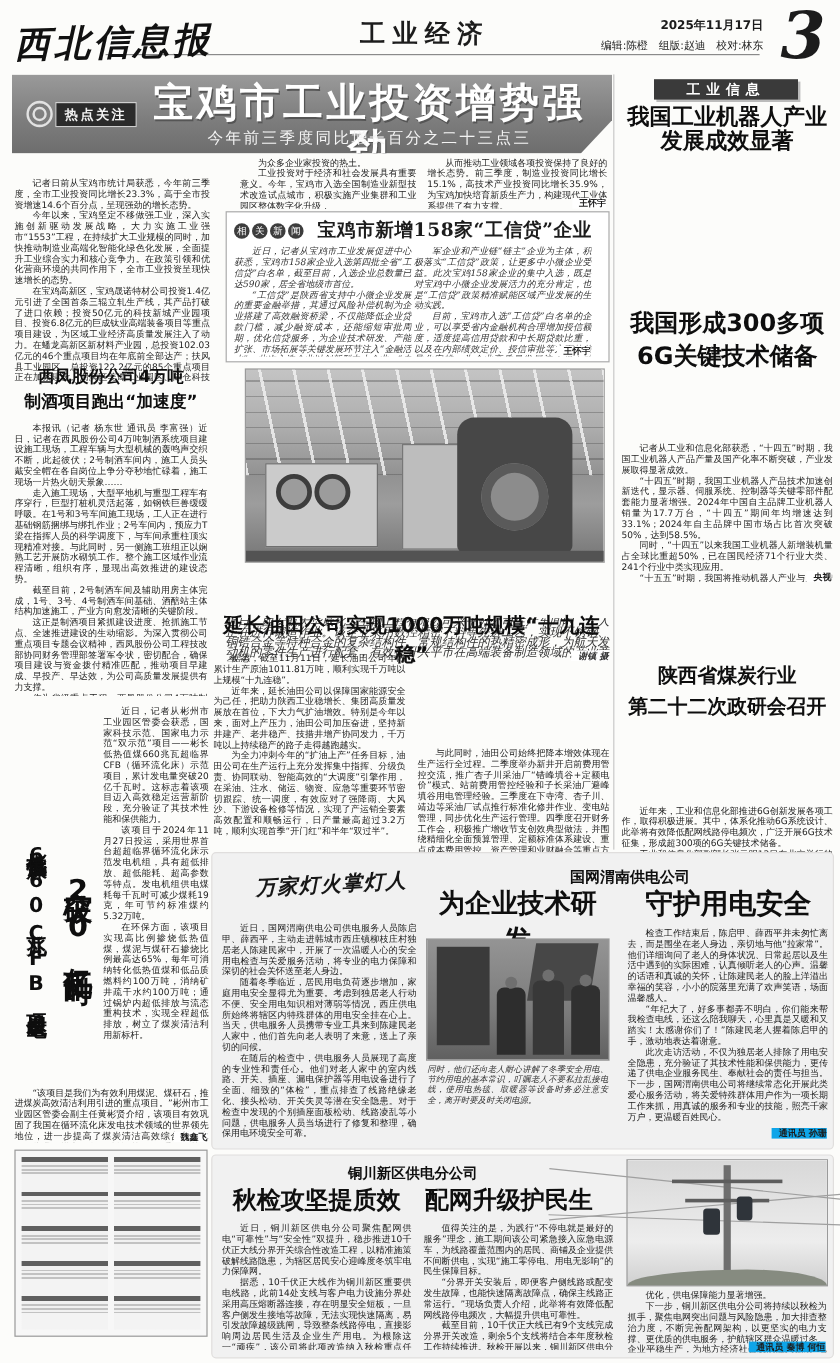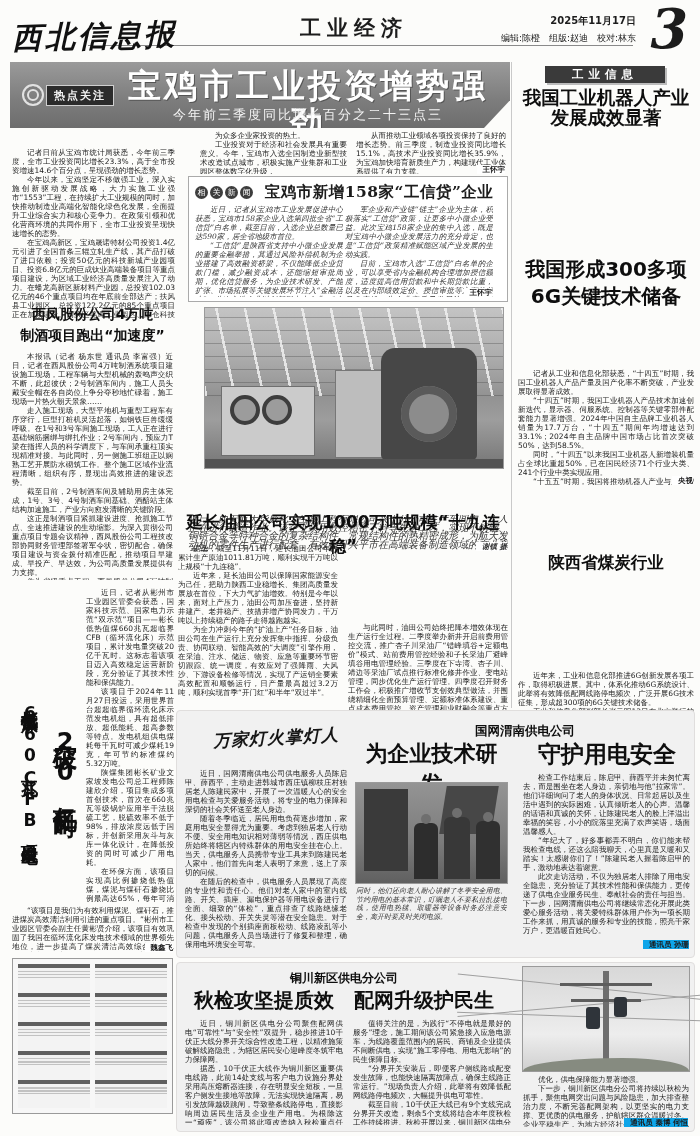--- a/index.html
+++ b/index.html
@@ -174,21 +174,20 @@
       <p class="para">这正是制酒项目紧抓建设进度、抢抓施工节点、全速推进建设的生动缩影。为深入贯彻公司重点项目专题会议精神，西凤股份公司工程技改部协同财务管理部签署军令状，密切配合，确保项目建设与资金拨付精准匹配，推动项目早建成、早投产、早达效，为公司高质量发展提供有力支撑。</p>
       <p class="para">作为省级重点工程，西凤股份公司4万吨制酒系统项目获得省、市党委和政府的高度重视与支持，充分彰显了项目建设的紧迫性与重要性。下一阶段，西凤股份公司将从严落实节点管控、科学统筹施工安排，在确保工程质量和安全生产的基础上，跑出建设“加速度”，全力推动项目建设提速增效。</p>
     </div>
 
   <div class="abs" style="left:10px;top:584px;width:165px;height:370px;">
     <div class="abs vtext" style="left:2px;top:2px;height:360px;width:30px;font-size:17px;letter-spacing:1px;">彬长低热值煤660兆瓦CFB项目发电量</div>
     <div class="abs vtext" style="left:33px;top:48px;height:256px;width:38px;font-size:24px;letter-spacing:2px;">突破20亿千瓦时</div>
     <div class="abs body clip" style="left:76px;top:4px;width:88px;height:314px;">
         <p class="para">近日，记者从彬州市工业园区管委会获悉，国家科技示范、国家电力示范“双示范”项目——彬长低热值煤660兆瓦超临界CFB（循环流化床）示范项目，累计发电量突破20亿千瓦时。这标志着该项目迈入高效稳定运营新阶段，充分验证了其技术性能和保供能力。</p>
         <p class="para">该项目于2024年11月27日投运，采用世界首台超超临界循环流化床示范发电机组，具有超低排放、超低能耗、超高参数等特点。发电机组供电煤耗每千瓦时可减少煤耗19克，年可节约标准煤约5.32万吨。</p>
-        <p class="para">陕煤集团彬长矿业文家坡发电公司总工程师陈建欣介绍，项目集成多项首创技术，首次在660兆瓦等级锅炉应用半干法脱硫工艺，脱硫效率不低于98%，排放浓度远低于国标，并创新采用灰斗与灰库一体化设计，在降低投资的同时可减少厂用电耗。</p>
         <p class="para">在环保方面，该项目实现高比例掺烧低热值煤，煤泥与煤矸石掺烧比例最高达65%，每年可消纳转化低热值煤和低品质燃料约100万吨，消纳矿井疏干水约100万吨；通过锅炉内超低排放与流态重构技术，实现全程超低排放，树立了煤炭清洁利用新标杆。</p>
       </div>
     <div class="abs rel clip" style="left:2px;top:322px;width:162px;height:46px;">
       <div class="body">
           <p class="para">“该项目是我们为有效利用煤泥、煤矸石，推进煤炭高效清洁利用引进的重点项目。”彬州市工业园区管委会副主任黄彬贤介绍，该项目有效巩固了我国在循环流化床发电技术领域的世界领先地位，进一步提高了煤炭清洁高效综合利用水平，为我国煤电绿色低碳转型提供了重要示范，为区域能源安全提供了坚实保障。</p>
         </div>
       <div class="byline">魏鑫飞</div>
     </div>
   </div>
 
@@ -224,20 +223,21 @@
         <p class="para">当前，全球科技创新空前活跃。6G作为新一代智能化综合性数字信息基础设施，将突破传统移动通信范畴，实现通信与智能、感知、计算、安全等深度融合。目前，我国汇聚国内外产业链上下游百余家单位合力，组织全球主流设备企业全面参与6G技术试验，协同推进6G创新发展。6G推进组与欧洲6G-IA、韩国5G论坛等组织深化交流合作，共同推动6G技术研发和商业模式探索等。</p>
         <p class="para">今年是6G标准化研究全面启动之年，6G发展正处于技术创新成熟演进、产业方向愈发清晰的关键阶段，亟需各方进一步集思广益，凝聚共识。</p>
         <p class="para">张云明表示，面向未来，要持续加强关键核心技术攻关和融合技术方案研究，一体推进技术研发、标准研制、试验验证、应用培育等工作，为6G标准化产业化奠定坚实基础；深化移动通信产业和关联产业融合创新发展，强化资源聚集和产业协同；发挥应用牵引作用，前瞻布局和培育6G融合应用产业生态。</p>
         <p class="para">张云明提出，应充分考虑不同国家和地区6G发展动力和需求的差异，着力形成新业务新场景新模式发展共识，共同维护全球标准统一和产业协同，实现发展利益最大化；加强6G技术、标准、频谱等重要问题协调，深化标准制定、产业推进、建设应用等方面合作。</p>
       </div>
     <div class="byline">周圆 高亢</div>
   </div>
 
   <div class="abs hl" style="left:516px;top:550px;width:180px;font-size:16.5px;line-height:26px;">
     <div>陕西省煤炭行业</div>
+    <div>第二十二次政研会召开</div>
   </div>
 
   <div class="abs panel" style="left:176px;top:710px;width:519px;height:248px;">
     <div class="abs brand" style="left:36px;top:16px;width:140px;">万家灯火掌灯人</div>
     <div class="abs hl" style="left:179px;top:12px;width:338px;font-size:12.5px;line-height:15px;">国网渭南供电公司</div>
     <div class="abs hl" style="left:179px;top:28px;width:151px;font-size:22px;line-height:30px;">为企业技术研发</div>
     <div class="abs hl" style="left:346px;top:28px;width:168px;font-size:23px;line-height:30px;">守护用电安全</div>
 
     <div class="abs body clip" style="left:8px;top:58px;width:162px;height:182px;">
         <p class="para">近日，国网渭南供电公司供电服务人员陈启甲、薛西平，主动走进韩城市西庄镇柳枝庄村独居老人陈建民家中，开展了一次温暖人心的安全用电检查与关爱服务活动，将专业的电力保障和深切的社会关怀送至老人身边。</p>

